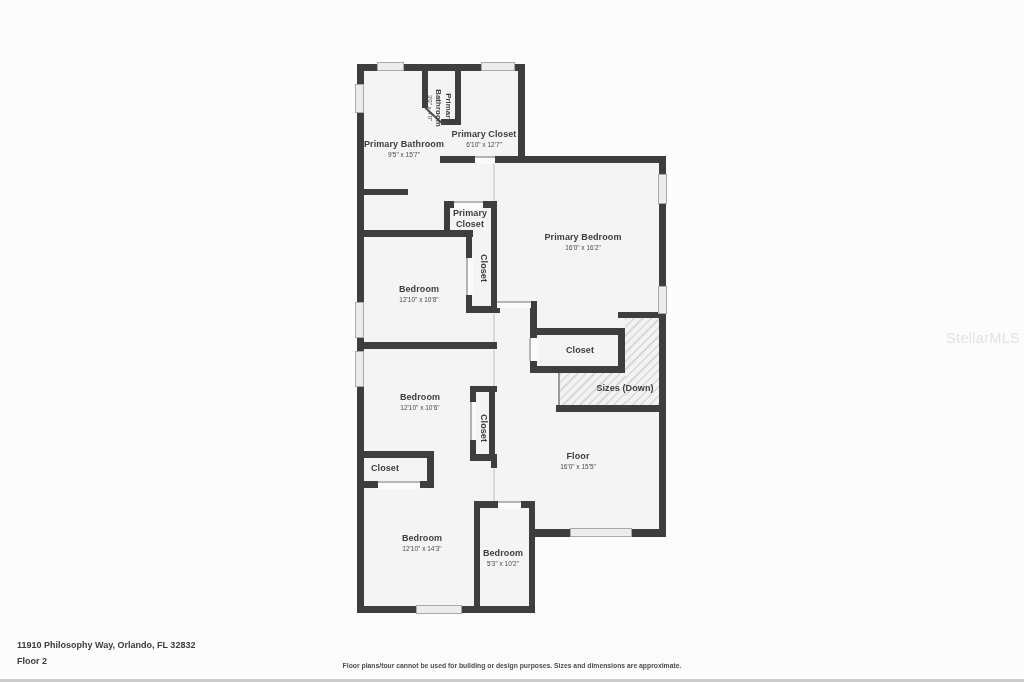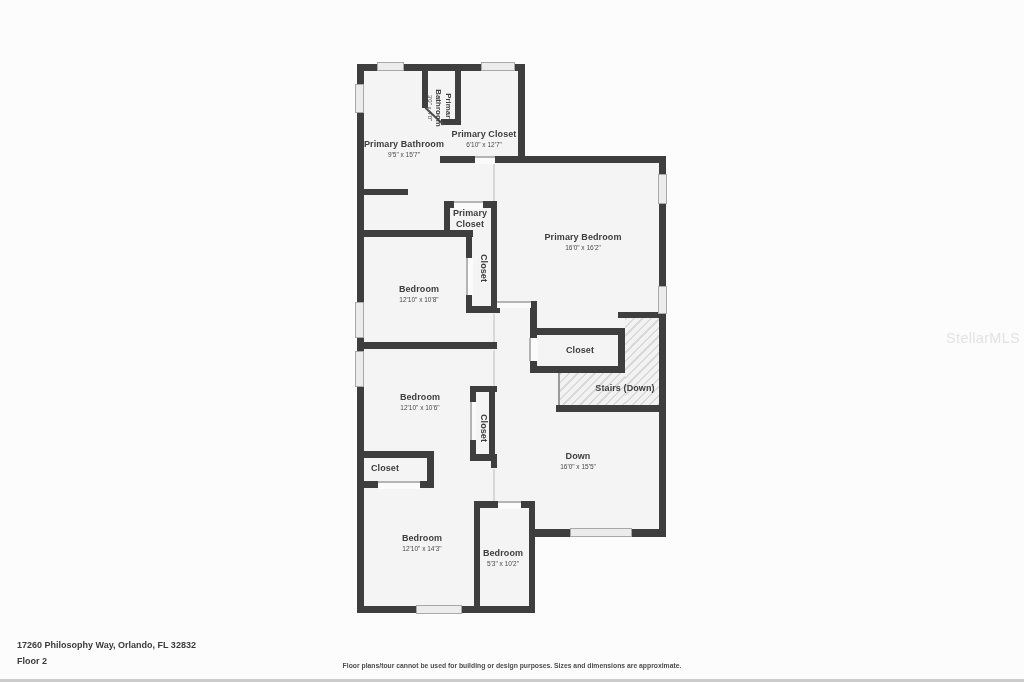--- a/index.html
+++ b/index.html
@@ -130,43 +130,43 @@
         <span class="room__name">Closet</span>
       </div>
       <div class="room" style="left: 419px; top: 294px;">
         <span class="room__name">Bedroom</span>
         <span class="room__dims">12'10" x 10'8"</span>
       </div>
       <div class="room" style="left: 580px; top: 351px;">
         <span class="room__name">Closet</span>
       </div>
       <div class="room" style="left: 625px; top: 389px;">
-        <span class="room__name">Stairs (Down)</span>
+        <span class="room__name">Sizes (Down)</span>
       </div>
       <div class="room" style="left: 420px; top: 402px;">
         <span class="room__name">Bedroom</span>
         <span class="room__dims">12'10" x 10'6"</span>
       </div>
       <div class="room room--vertical" style="left: 483px; top: 428px;">
         <span class="room__name">Closet</span>
       </div>
       <div class="room" style="left: 385px; top: 469px;">
         <span class="room__name">Closet</span>
       </div>
       <div class="room" style="left: 578px; top: 461px;">
-        <span class="room__name">Down</span>
+        <span class="room__name">Floor</span>
         <span class="room__dims">16'0" x 15'5"</span>
       </div>
       <div class="room" style="left: 422px; top: 543px;">
         <span class="room__name">Bedroom</span>
         <span class="room__dims">12'10" x 14'3"</span>
       </div>
       <div class="room" style="left: 503px; top: 558px;">
         <span class="room__name">Bedroom</span>
         <span class="room__dims">5'3" x 10'2"</span>
       </div>
     </div>
-  <div class="footer-address">17260 Philosophy Way, Orlando, FL 32832</div>
+  <div class="footer-address">11910 Philosophy Way, Orlando, FL 32832</div>
   <div class="footer-floor">Floor 2</div>
   <div class="footer-disclaimer">Floor plans/tour cannot be used for building or design purposes. Sizes and dimensions are approximate.</div>
   <div class="watermark">StellarMLS</div>
   <div class="bottom-strip"></div>
 </div>
 
 </body></html>

